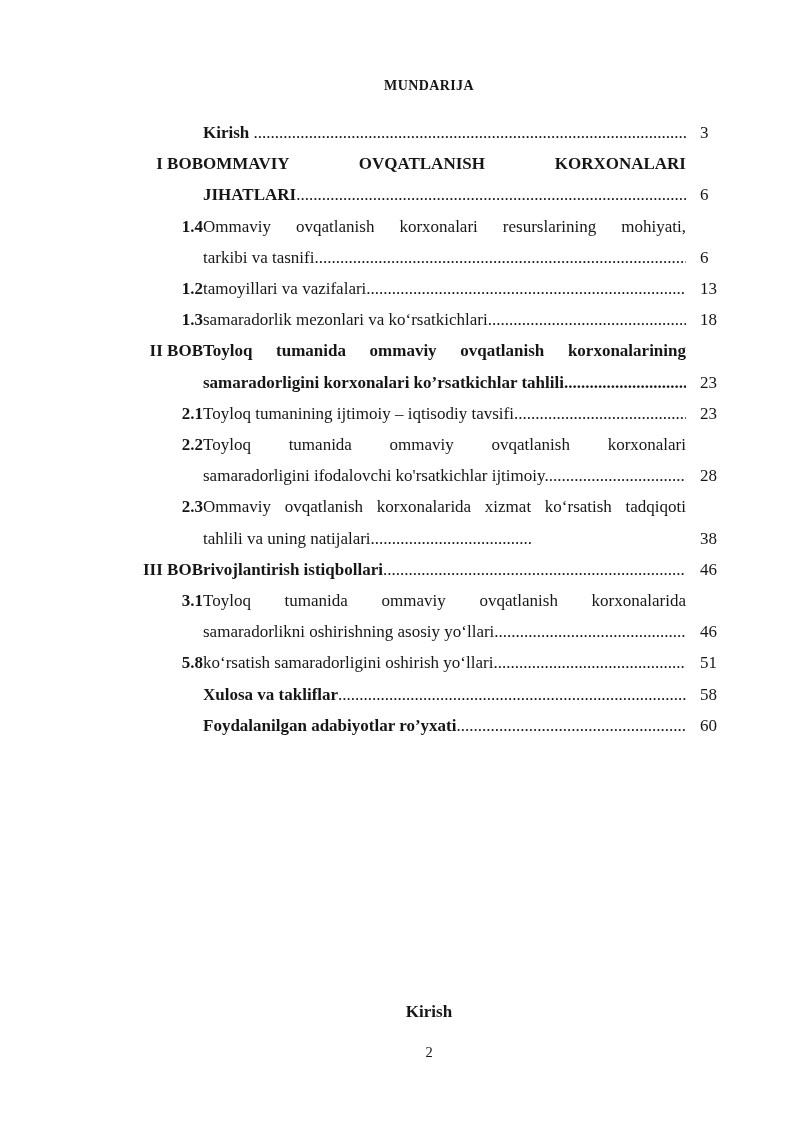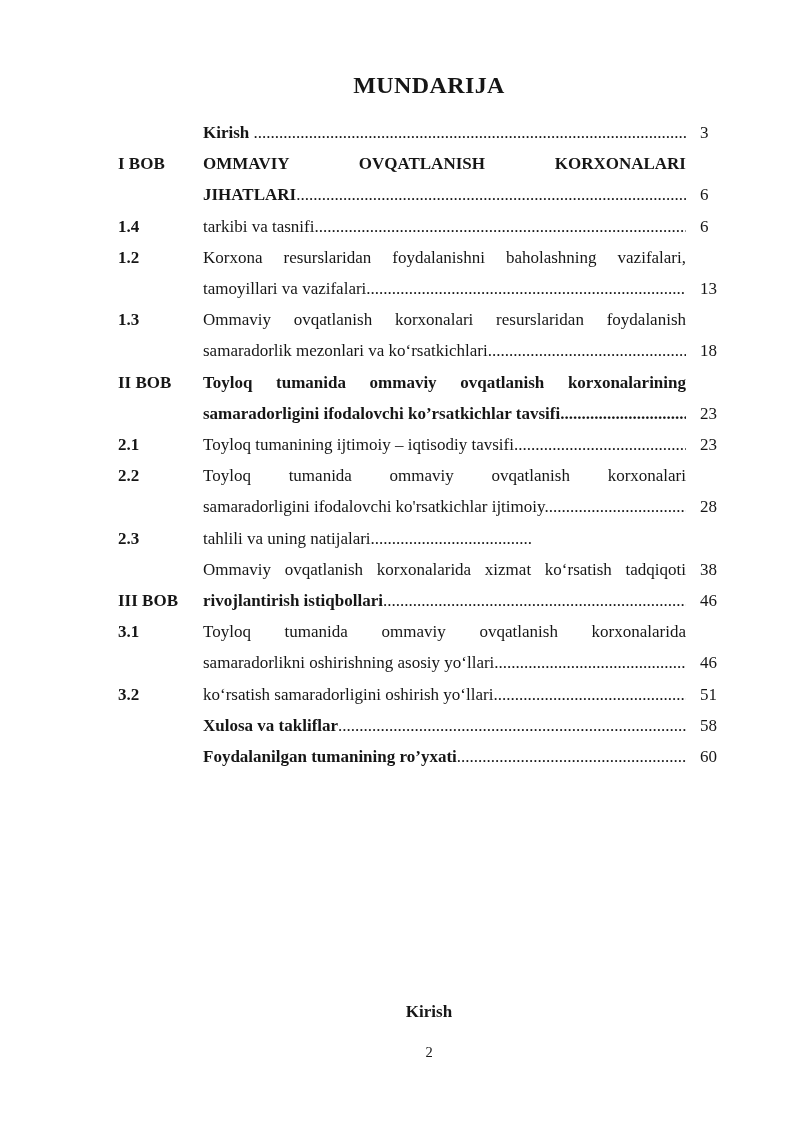--- a/index.html
+++ b/index.html
@@ -7,30 +7,30 @@
   body {
     width:800px; height:1131px;
     position:relative;
     font-family:"Liberation Serif", serif;
     color:#161616;
     overflow:hidden;
   }
   .doc-title {
     position:absolute; top:70px; left:118px; width:622px;
     text-align:center;
-    font-weight:bold; font-size:24px; line-height:31px;
+    font-weight:bold; font-size:14px; line-height:31px;
     letter-spacing:0.4px;
   }
   .toc {
     position:absolute; top:117px; left:118px; width:622px;
     font-size:17px;
   }
   .row { display:grid; grid-template-columns:85px 483px 54px; }
   .label {
-    font-weight:bold; text-align:left;
+    font-weight:bold; text-align:right;
     line-height:31.2px; align-self:start;
     white-space:nowrap;
   }
   .line { line-height:31.2px; }
   .just { text-align:justify; text-align-last:justify; }
   .dotline { white-space:nowrap; overflow:hidden; }
   .page {
     padding-left:14px; align-self:end;
     line-height:31.2px; font-weight:normal;
   }
@@ -68,48 +68,47 @@
     <div class="text">
       <div class="line just">OMMAVIY OVQATLANISH KORXONALARI</div>
       <div class="line dotline"><span class="lt">JIHATLARI</span><span class="dots">........................................................................................................................</span></div>
     </div>
     <div class="page">6</div>
   </div>
 
   <div class="row">
     <div class="label">1.4</div>
     <div class="text">
+      <div class="line just">Ommaviy ovqatlanish korxonalari resurslarining mohiyati,</div>
       <div class="line dotline"><span class="lt">tarkibi va tasnifi</span><span class="dots">........................................................................................................................</span></div>
     </div>
     <div class="page">6</div>
   </div>
 
   <div class="row">
     <div class="label">1.2</div>
     <div class="text">
-      <div class="line just">Korxona resurslaridan foydalanishni baholashning vazifalari,</div>
       <div class="line dotline"><span class="lt">tamoyillari va vazifalari</span><span class="dots">........................................................................................................................</span></div>
     </div>
     <div class="page">13</div>
   </div>
 
   <div class="row">
     <div class="label">1.3</div>
     <div class="text">
-      <div class="line just">Ommaviy ovqatlanish korxonalari resurslaridan foydalanish</div>
       <div class="line dotline"><span class="lt">samaradorlik mezonlari va koʻrsatkichlari</span><span class="dots">........................................................................................................................</span></div>
     </div>
     <div class="page">18</div>
   </div>
 
   <div class="row bold">
     <div class="label">II BOB</div>
     <div class="text">
       <div class="line just">Toyloq tumanida ommaviy ovqatlanish korxonalarining</div>
-      <div class="line dotline"><span class="lt">samaradorligini ifodalovchi ko’rsatkichlar tavsifi</span><span class="dots db">........................................................................................................................</span></div>
+      <div class="line dotline"><span class="lt">samaradorligini korxonalari ko’rsatkichlar tahlili</span><span class="dots db">........................................................................................................................</span></div>
     </div>
     <div class="page">23</div>
   </div>
 
   <div class="row">
     <div class="label">2.1</div>
     <div class="text">
       <div class="line dotline"><span class="lt">Toyloq tumanining ijtimoiy – iqtisodiy tavsifi</span><span class="dots">........................................................................................................................</span></div>
     </div>
     <div class="page">23</div>
@@ -120,22 +119,22 @@
     <div class="text">
       <div class="line just">Toyloq tumanida ommaviy ovqatlanish korxonalari</div>
       <div class="line dotline"><span class="lt">samaradorligini ifodalovchi ko'rsatkichlar ijtimoiy</span><span class="dots">........................................................................................................................</span></div>
     </div>
     <div class="page">28</div>
   </div>
 
   <div class="row">
     <div class="label">2.3</div>
     <div class="text">
+      <div class="line just">Ommaviy ovqatlanish korxonalarida xizmat koʻrsatish tadqiqoti</div>
       <div class="line dotline"><span class="lt">tahlili va uning natijalari</span><span class="dots">......................................</span></div>
-      <div class="line just">Ommaviy ovqatlanish korxonalarida xizmat koʻrsatish tadqiqoti</div>
     </div>
     <div class="page">38</div>
   </div>
 
   <div class="row bold">
     <div class="label">III BOB</div>
     <div class="text">
       <div class="line dotline"><span class="lt">rivojlantirish istiqbollari</span><span class="dots">........................................................................................................................</span></div>
     </div>
     <div class="page">46</div>
@@ -144,39 +143,39 @@
   <div class="row">
     <div class="label">3.1</div>
     <div class="text">
       <div class="line just">Toyloq tumanida ommaviy ovqatlanish korxonalarida</div>
       <div class="line dotline"><span class="lt">samaradorlikni oshirishning asosiy yoʻllari</span><span class="dots">........................................................................................................................</span></div>
     </div>
     <div class="page">46</div>
   </div>
 
   <div class="row">
-    <div class="label">3.2</div>
+    <div class="label">5.8</div>
     <div class="text">
       <div class="line dotline"><span class="lt">koʻrsatish samaradorligini oshirish yoʻllari</span><span class="dots">........................................................................................................................</span></div>
     </div>
     <div class="page">51</div>
   </div>
 
   <div class="row bold-last">
     <div class="label"></div>
     <div class="text">
       <div class="line dotline"><span class="lt">Xulosa va takliflar</span><span class="dots">.......................................................................................................................</span></div>
     </div>
     <div class="page">58</div>
   </div>
 
   <div class="row bold-last">
     <div class="label"></div>
     <div class="text">
-      <div class="line dotline"><span class="lt">Foydalanilgan tumanining ro’yxati</span><span class="dots">........................................................................................................................</span></div>
+      <div class="line dotline"><span class="lt">Foydalanilgan adabiyotlar ro’yxati</span><span class="dots">........................................................................................................................</span></div>
     </div>
     <div class="page">60</div>
   </div>
 
 </div>
 
 <div class="footer-heading">Kirish</div>
 <div class="footer-pagenum">2</div>
 
 </body></html>

